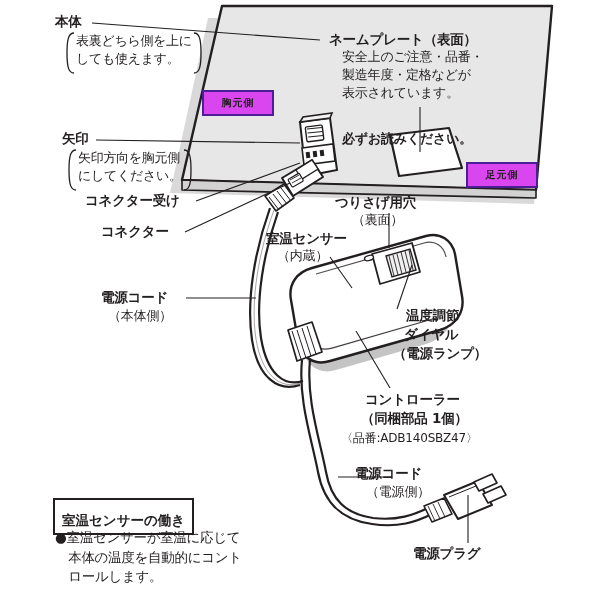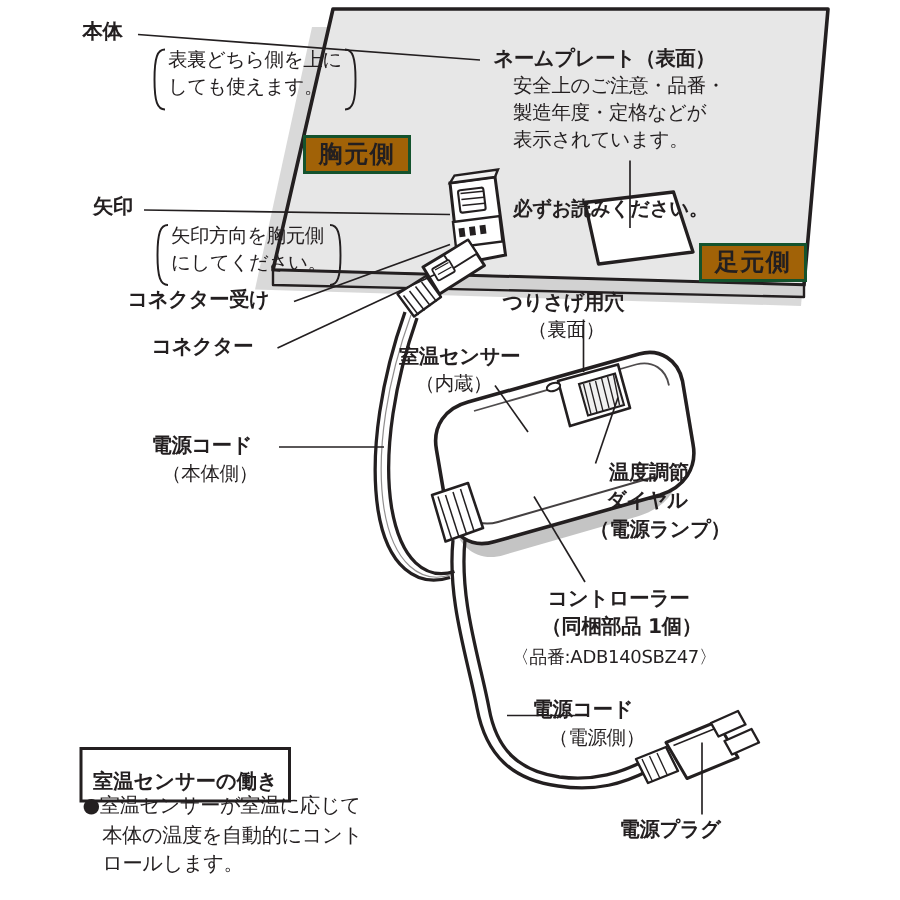--- a/index.html
+++ b/index.html
@@ -14,31 +14,31 @@
   svg.layer{position:absolute;left:0;top:0;width:600px;height:600px;}
 
   .lbl{position:absolute;color:#231f20;line-height:1.18;white-space:pre;}
   .lbl-bold{font-weight:bold;}
   .lbl-title{font-weight:bold;font-size:13.5px;letter-spacing:-0.2px;}
   .lbl-sub{font-size:13px;letter-spacing:-0.2px;font-family:Liberation Mono, monospace;}
   .lbl-small{font-size:12px;letter-spacing:-0.2px;}
 
   .boxlbl{
     position:absolute;
-    border:2px solid #14532d;
-    background:#a16207;
+    border:2px solid #4c1d95;
+    background:#d946ef;
     font-weight:bold;
-    font-size:16px;
+    font-size:10px;
     color:#231f20;
     display:flex;align-items:center;justify-content:center;
     letter-spacing:1px;
     box-sizing:border-box;
   }
 
-  .noteblk{position:absolute;display:flex;align-items:stretch;margin-left:36px;}
+  .noteblk{position:absolute;display:flex;align-items:stretch;}
   .noteblk .brk{width:9px;flex:0 0 9px;}
   .noteblk .txt{
     font-size:13px;color:#231f20;line-height:1.35;
     white-space:pre;padding:0 1px;letter-spacing:-0.3px;
   }
 
   .secbox{
     position:absolute;border:2px solid #231f20;background:#fff;
     font-weight:bold;font-size:13.5px;color:#231f20;
     padding:12px 7px 3px 7px;letter-spacing:0px;box-sizing:border-box;

